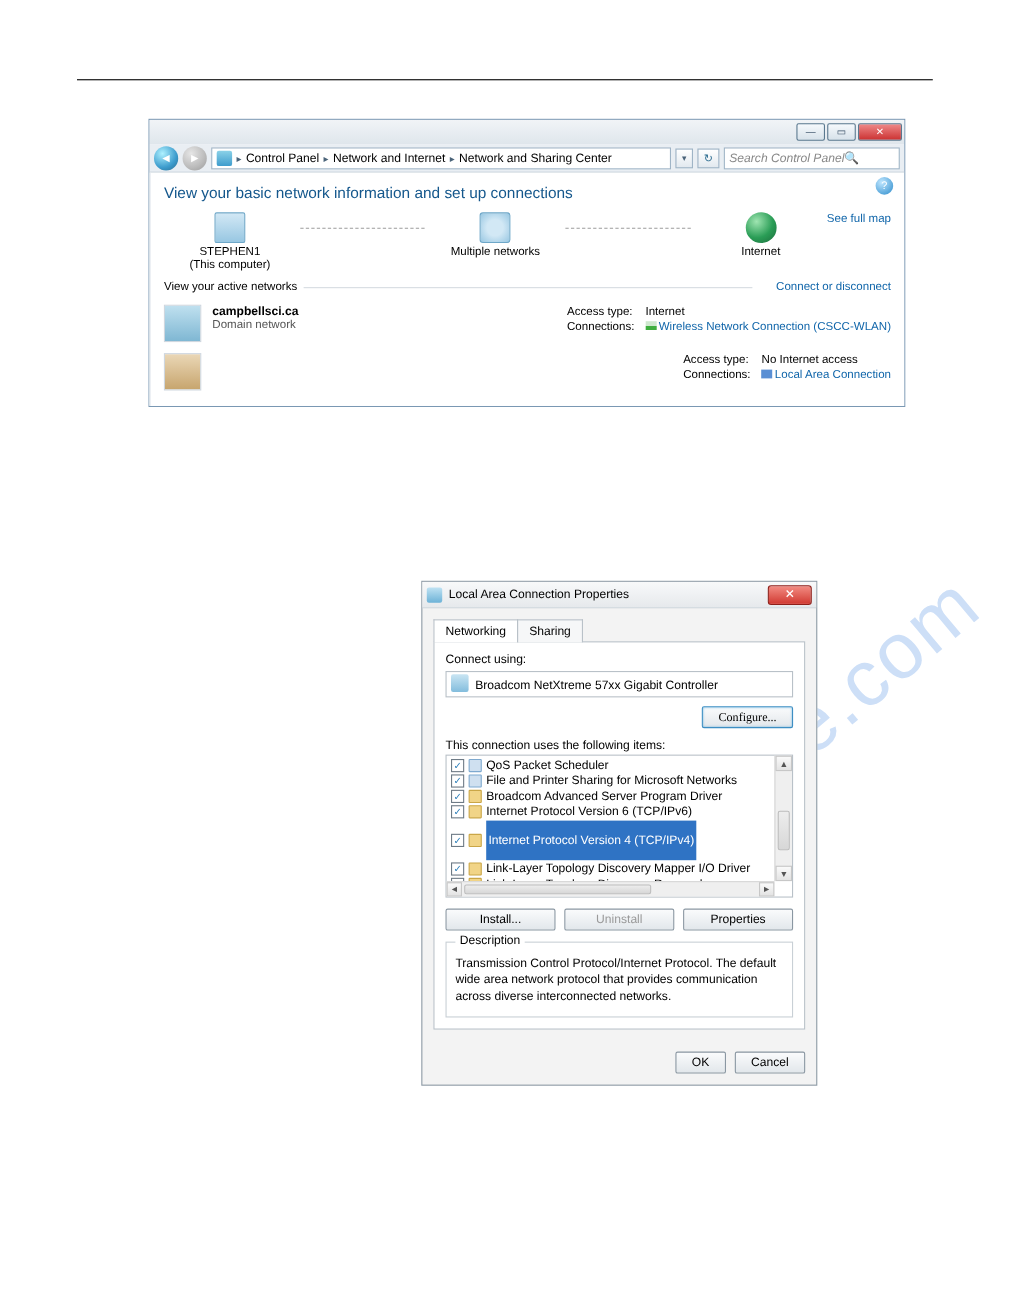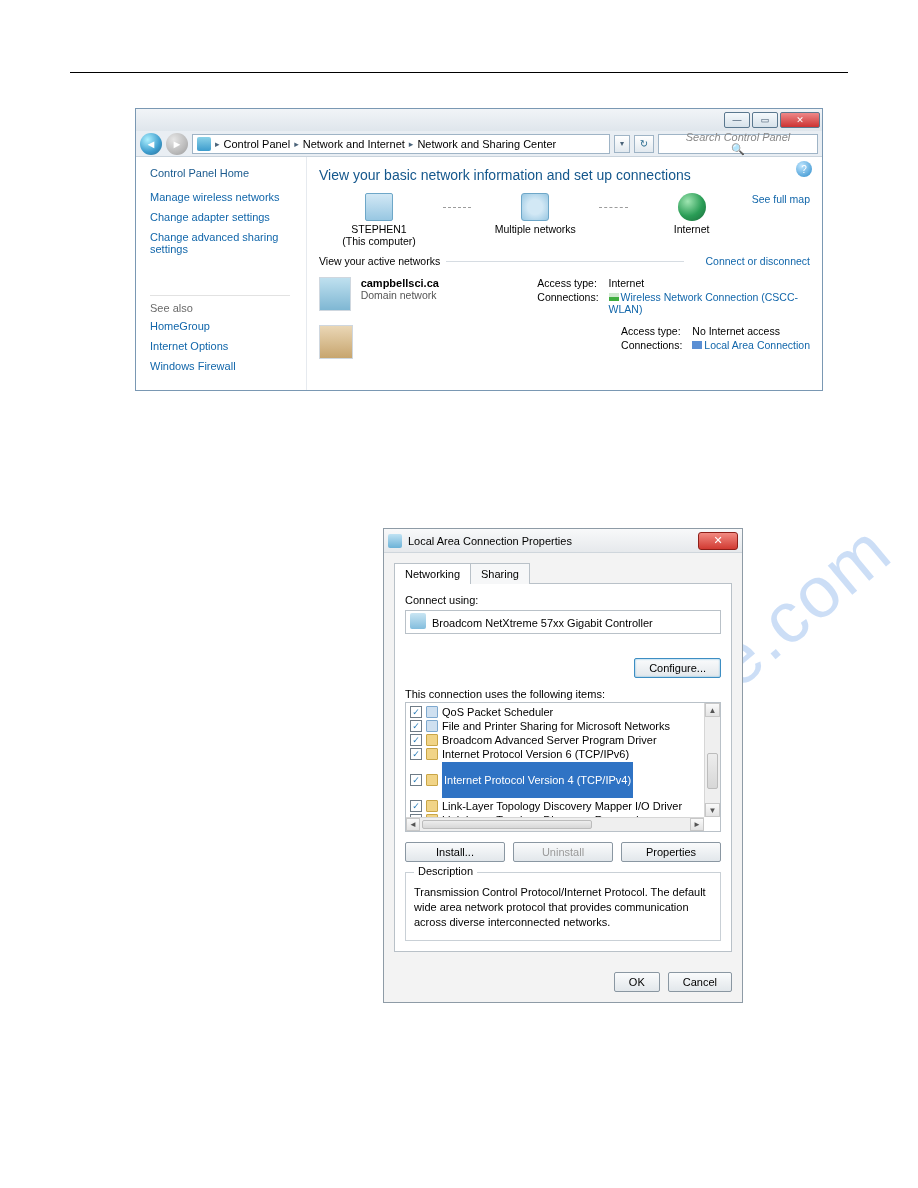--- a/index.html
+++ b/index.html
@@ -13,21 +13,21 @@
   .win-btn.close { background: linear-gradient(#e88,#c33); color:#fff; width:40px;}
   .addrbar { height: 26px; background:#e9eef3; display:flex; align-items:center; padding:0 4px; gap:4px; border-bottom:1px solid #c9d3dc;}
   .navbtn { width:22px; height:22px; border-radius:50%; background:radial-gradient(circle at 35% 30%,#aef1ff,#3d9ccd 60%,#2a6b8f); display:flex;align-items:center;justify-content:center;color:#fff;font-size:11px;}
   .navbtn.fwd { background:radial-gradient(circle at 35% 30%,#e6e6e6,#bbb 60%,#999);}
   .breadcrumb { flex:1; height:20px; background:#fff; border:1px solid #9fb4c6; display:flex; align-items:center; padding:0 4px; gap:2px;}
   .bc-icon { width:14px; height:14px; background:linear-gradient(#8bd2e8,#3d9ccd); border-radius:2px; }
   .bc-sep { color:#4a6379; font-size:9px; padding:0 2px;}
   .bc-item { color:#000; }
   .dd-arrow { width:16px; height:18px; border:1px solid #9fb4c6; background:linear-gradient(#fff,#e2e9ef); display:flex;align-items:center;justify-content:center;font-size:8px;color:#4a6379;}
   .refresh-btn { width:20px; height:18px; border:1px solid #9fb4c6; background:linear-gradient(#fff,#e2e9ef); display:flex;align-items:center;justify-content:center;color:#2a6b8f;font-size:10px;}
-  .searchbox { width:160px; height:20px; background:#fff; border:1px solid #9fb4c6; display:flex; align-items:center; padding:0 4px; color:#888; font-style:italic; justify-content:center;flex-direction:column;}
+  .searchbox { width:160px; height:20px; background:#fff; border:1px solid #9fb4c6; display:flex; align-items:center; padding:0 4px; color:#888; font-style:italic; justify-content:flex-start;}
   .mag { font-style:normal; color:#5c7a94; font-size:11px;}
 
   .body1 { display:flex; }
   .sidebar1 { width:170px; background:#fff; padding:10px 0 10px 14px; }
   .cp-home { color:#1a5a8e; margin-bottom:12px; }
   .side-link { color:#1166aa; margin-bottom:8px; cursor:default; }
   .seealso-hdr { color:#6a6a6a; margin-top:40px; margin-bottom:6px; border-top:1px solid #e2e2e2; padding-top:6px; width:140px;}
   .main1 { flex:1; background:#fff; border-left:1px solid #e6eaef; padding:10px 12px 14px 12px; position:relative;}
   .help-q { position:absolute; top:4px; right:10px; width:16px; height:16px; border-radius:50%; background:radial-gradient(circle at 35% 30%,#bfe6ff,#2b8bcb); color:#fff; font-size:10px; display:flex;align-items:center;justify-content:center;}
   .h-big { color:#14578c; font-size:14px; margin-bottom:10px; }
@@ -65,21 +65,21 @@
   .t2-icon { width:14px; height:14px; background:linear-gradient(#bfe2f3,#6cb2d7); border-radius:2px;}
   .close2 { margin-left:auto; width:40px; height:18px; border-radius:3px; background:linear-gradient(#f28b82,#d13a32); color:#fff; display:flex;align-items:center;justify-content:center; font-size:11px; border:1px solid #8e1f19;}
   .dlg-body { padding:10px 10px 10px 10px; }
   .tabs { display:flex; font-size:11px; }
   .tab { padding:4px 10px; border:1px solid #b9c1c8; border-bottom:none; background:#f6f7f8; margin-right:-1px;}
   .tab.active { background:#fff; position:relative; z-index:2;}
   .tabpage { border:1px solid #b9c1c8; background:#fff; padding:10px; margin-top:-1px;}
   .lbl { margin-bottom:4px; }
   .adapter-box { border:1px solid #b9c1c8; padding:4px; display:flex; align-items:flex-end; gap:6px; height:24px;}
   .adapter-ic { width:16px;height:16px; background:linear-gradient(#c9e5f3,#83bddd); border-radius:2px;}
-  .cfg-row { text-align:right; margin-top:24px;}
+  .cfg-row { text-align:right; margin-top:8px;font-family:Liberation Serif, serif;}
   .btn { display:inline-block; padding:3px 14px; border:1px solid #8a97a2; background:linear-gradient(#fafbfc,#e2e7eb); border-radius:2px; font-size:11px;}
   .btn.primary { border-color:#3d8ec3; box-shadow:0 0 2px #5faedb inset;}
   .btn.disabled { color:#9a9a9a; }
   .items-lbl { margin-top:10px; margin-bottom:2px;}
   .items-box { border:1px solid #b9c1c8; height:130px; position:relative; }
   .items-list { position:absolute; top:0; left:0; right:16px; bottom:14px; overflow:hidden; padding:2px 2px;}
   .items-list .row { display:flex; align-items:center; padding:1px 2px; gap:4px; white-space:nowrap;}
   .chk { width:12px; height:12px; border:1px solid #6e7b86; background:#fff; display:inline-flex;align-items:center;justify-content:center; font-size:9px; color:#2a7db8;}
   .proto-ic { width:12px;height:12px; background:#f1d487; border:1px solid #caa647; border-radius:1px;}
   .proto-ic.svc { background:#cfe0f0; border-color:#7ea9cf;}
@@ -126,30 +126,20 @@
     </div>
     <div class="dd-arrow">▾</div>
     <div class="refresh-btn">↻</div>
     <div class="searchbox">
       <span>Search Control Panel</span>
       <span class="mag">🔍</span>
     </div>
   </div>
 
   <div class="body1">
-    <div class="sidebar1">
-      <div class="cp-home">Control Panel Home</div>
-      <div class="side-link">Manage wireless networks</div>
-      <div class="side-link">Change adapter settings</div>
-      <div class="side-link">Change advanced sharing settings</div>
-      <div class="seealso-hdr">See also</div>
-      <div class="side-link">HomeGroup</div>
-      <div class="side-link">Internet Options</div>
-      <div class="side-link">Windows Firewall</div>
-    </div>
 
     <div class="main1">
       <div class="help-q">?</div>
       <div class="h-big">View your basic network information and set up connections</div>
 
       <div class="netmap-row">
         <div class="nm-col">
           <div class="ic ic-pc"></div>
           <div>STEPHEN1</div>
           <div>(This computer)</div>

